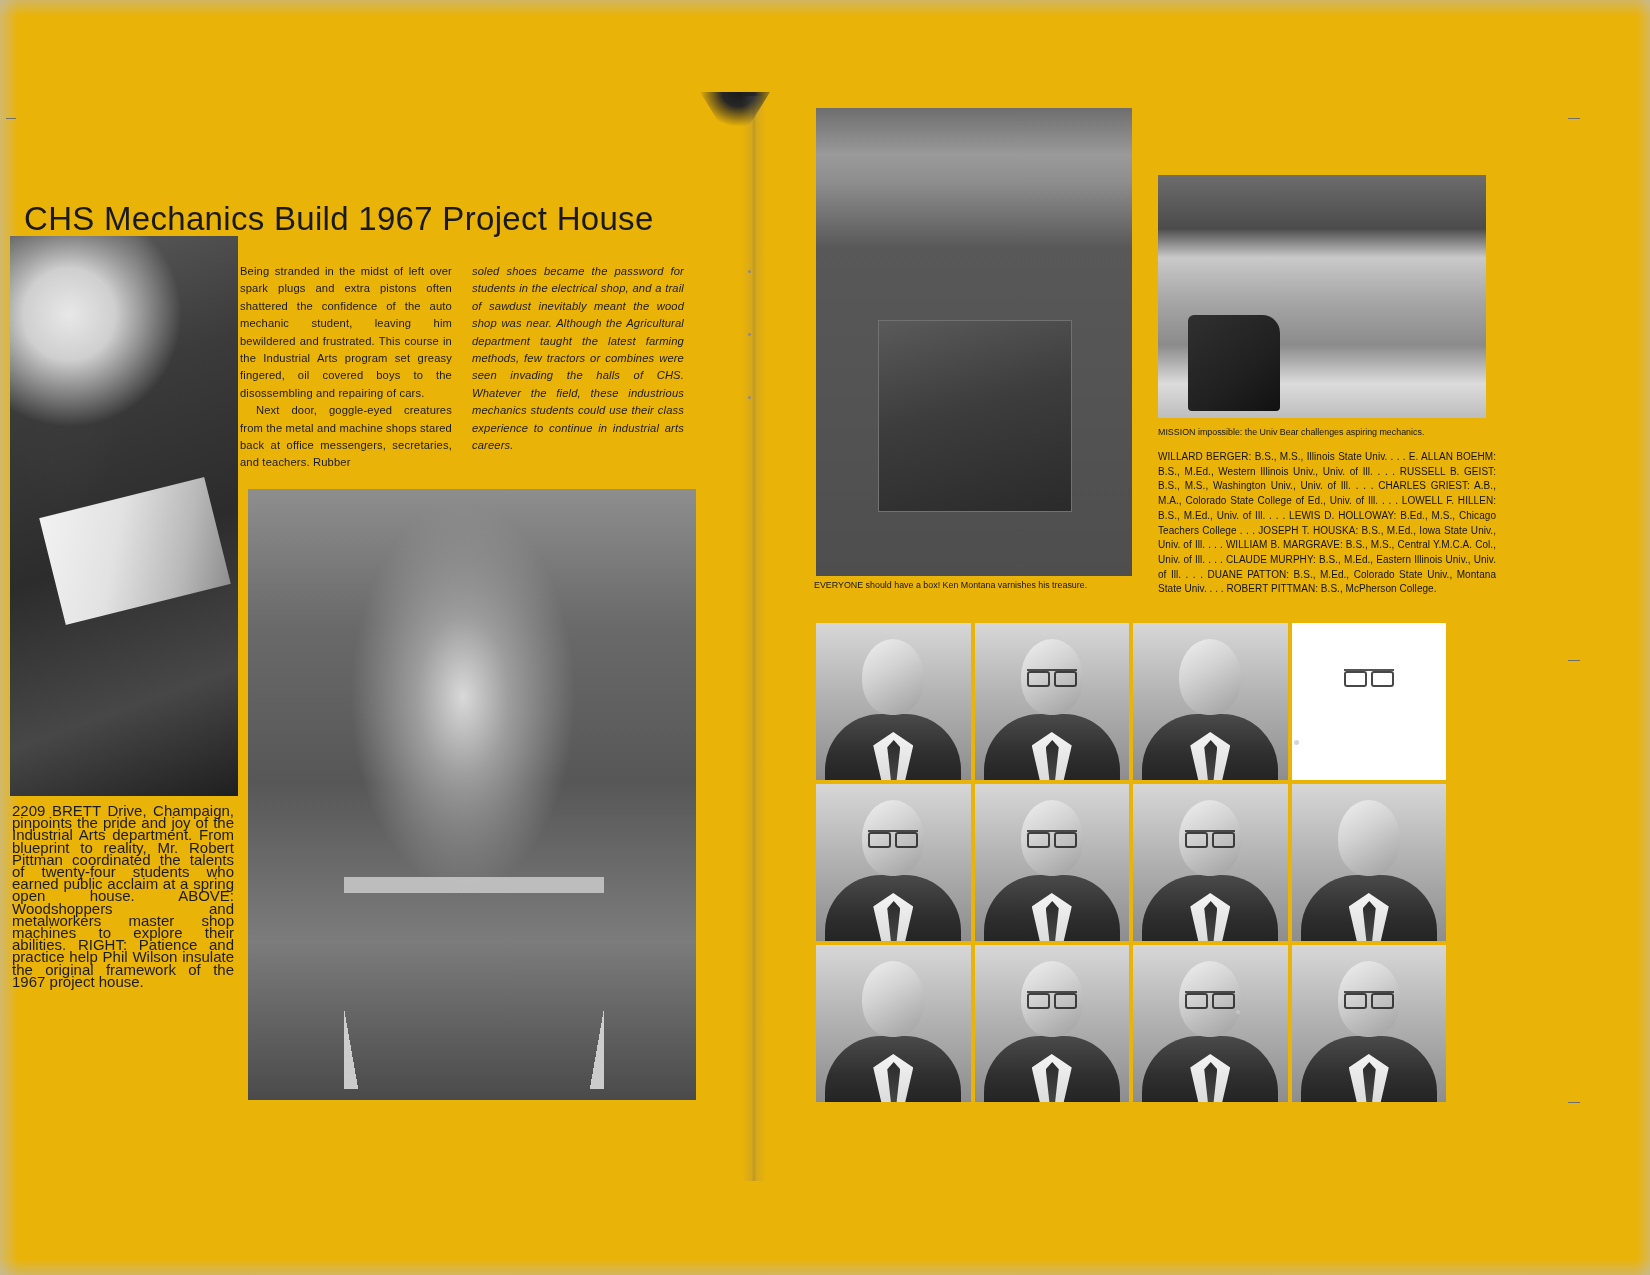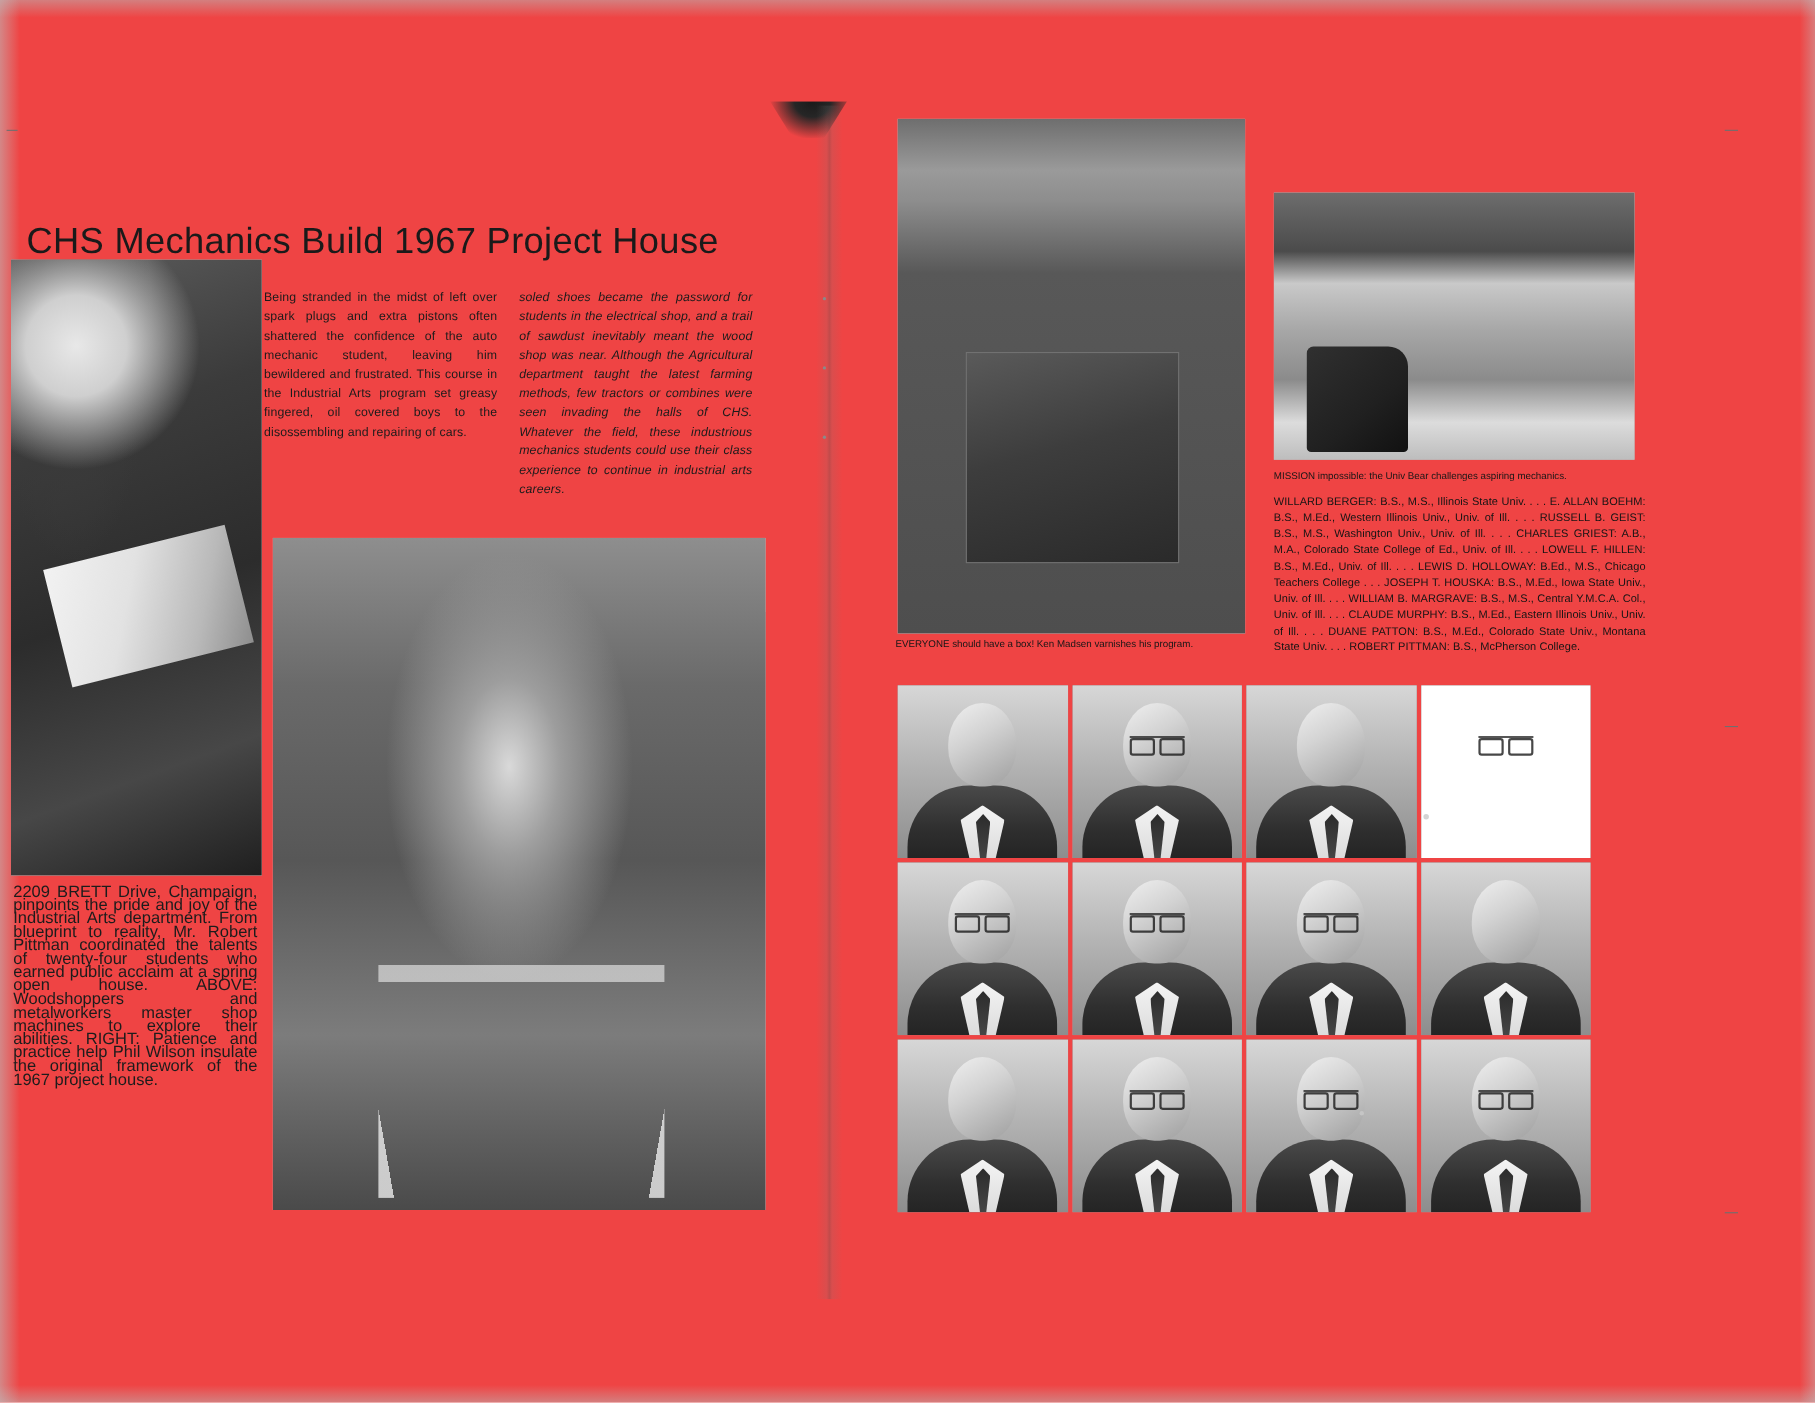--- a/index.html
+++ b/index.html
@@ -15,21 +15,21 @@
     font-family: "Liberation Sans", sans-serif;
     color: #111;
     overflow: hidden;
   }
 
   
   .scan {
     position: absolute;
     left: 0; top: 0;
     width: 1650px; height: 1275px;
-    background: #ef4444;
+    background: #eab308;
   }
   .scan::before {
     content: "";
     position: absolute;
     left: 0; top: 0; right: 0; bottom: 0;
     background:
       linear-gradient(to right, rgba(190,190,190,0.55) 0px, rgba(255,255,255,0) 18px),
       linear-gradient(to left, rgba(190,190,190,0.45) 0px, rgba(255,255,255,0) 14px),
       linear-gradient(to bottom, rgba(185,185,185,0.5) 0px, rgba(255,255,255,0) 16px),
       linear-gradient(to top, rgba(185,185,185,0.5) 0px, rgba(255,255,255,0) 16px);
@@ -353,39 +353,40 @@
   <div class="left-page">
 
     <h1 class="headline">CHS Mechanics Build 1967 Project House</h1>
 
     <div class="photo photo-boy-grinder">
       <div class="ph-inner"></div>
     </div>
 
     <div class="body-col col-a">
       <p>Being stranded in the midst of left over spark plugs and extra pistons often shattered the confidence of the auto mechanic student, leaving him bewildered and frustrated. This course in the Industrial Arts program set greasy fingered, oil covered boys to the disossembling and repairing of cars.</p>
+      <p>Next door, goggle-eyed creatures from the metal and machine shops stared back at office messengers, secretaries, and teachers. Rubber</p>
     </div>
 
     <div class="body-col col-b">
       <p>soled shoes became the password for students in the electrical shop, and a trail of sawdust inevitably meant the wood shop was near. Although the Agricultural department taught the latest farming methods, few tractors or combines were seen invading the halls of CHS. Whatever the field, these industrious mechanics students could use their class experience to continue in industrial arts careers.</p>
     </div>
 
     <div class="photo photo-ladder">
       <div class="ph-inner"></div>
     </div>
 
     <div class="caption-left">2209 BRETT Drive, Champaign, pinpoints the pride and joy of the Industrial Arts department. From blueprint to reality, Mr. Robert Pittman coordinated the talents of twenty-four students who earned public acclaim at a spring open house. ABOVE: Woodshoppers and metalworkers master shop machines to explore their abilities. RIGHT: Patience and practice help Phil Wilson insulate the original framework of the 1967 project house.</div>
   </div>
 
   <div class="right-page">
 
     <div class="photo photo-varnish">
       <div class="ph-inner"></div>
     </div>
-    <div class="caption-varnish">EVERYONE should have a box! Ken Madsen varnishes his program.</div>
+    <div class="caption-varnish">EVERYONE should have a box! Ken Montana varnishes his treasure.</div>
 
     <div class="photo photo-car">
       <div class="ph-inner"></div>
     </div>
     <div class="caption-car">MISSION impossible: the Univ Bear challenges aspiring mechanics.</div>
 
     <div class="faculty-text">WILLARD BERGER: B.S., M.S., Illinois State Univ. . . . E. ALLAN BOEHM: B.S., M.Ed., Western Illinois Univ., Univ. of Ill. . . . RUSSELL B. GEIST: B.S., M.S., Washington Univ., Univ. of Ill. . . . CHARLES GRIEST: A.B., M.A., Colorado State College of Ed., Univ. of Ill. . . . LOWELL F. HILLEN: B.S., M.Ed., Univ. of Ill. . . . LEWIS D. HOLLOWAY: B.Ed., M.S., Chicago Teachers College . . . JOSEPH T. HOUSKA: B.S., M.Ed., Iowa State Univ., Univ. of Ill. . . . WILLIAM B. MARGRAVE: B.S., M.S., Central Y.M.C.A. Col., Univ. of Ill. . . . CLAUDE MURPHY: B.S., M.Ed., Eastern Illinois Univ., Univ. of Ill. . . . DUANE PATTON: B.S., M.Ed., Colorado State Univ., Montana State Univ. . . . ROBERT PITTMAN: B.S., McPherson College.</div>
 
     <div class="portrait-grid">
       <div class="portrait">

